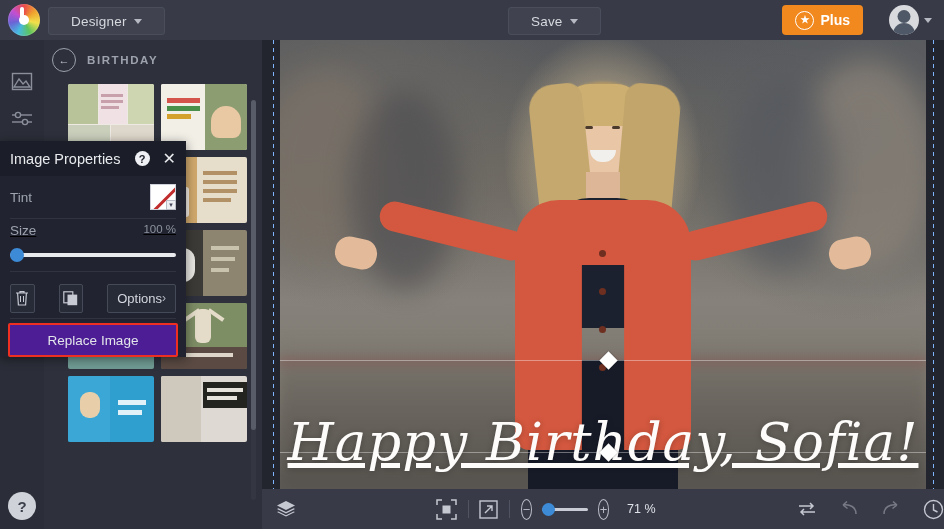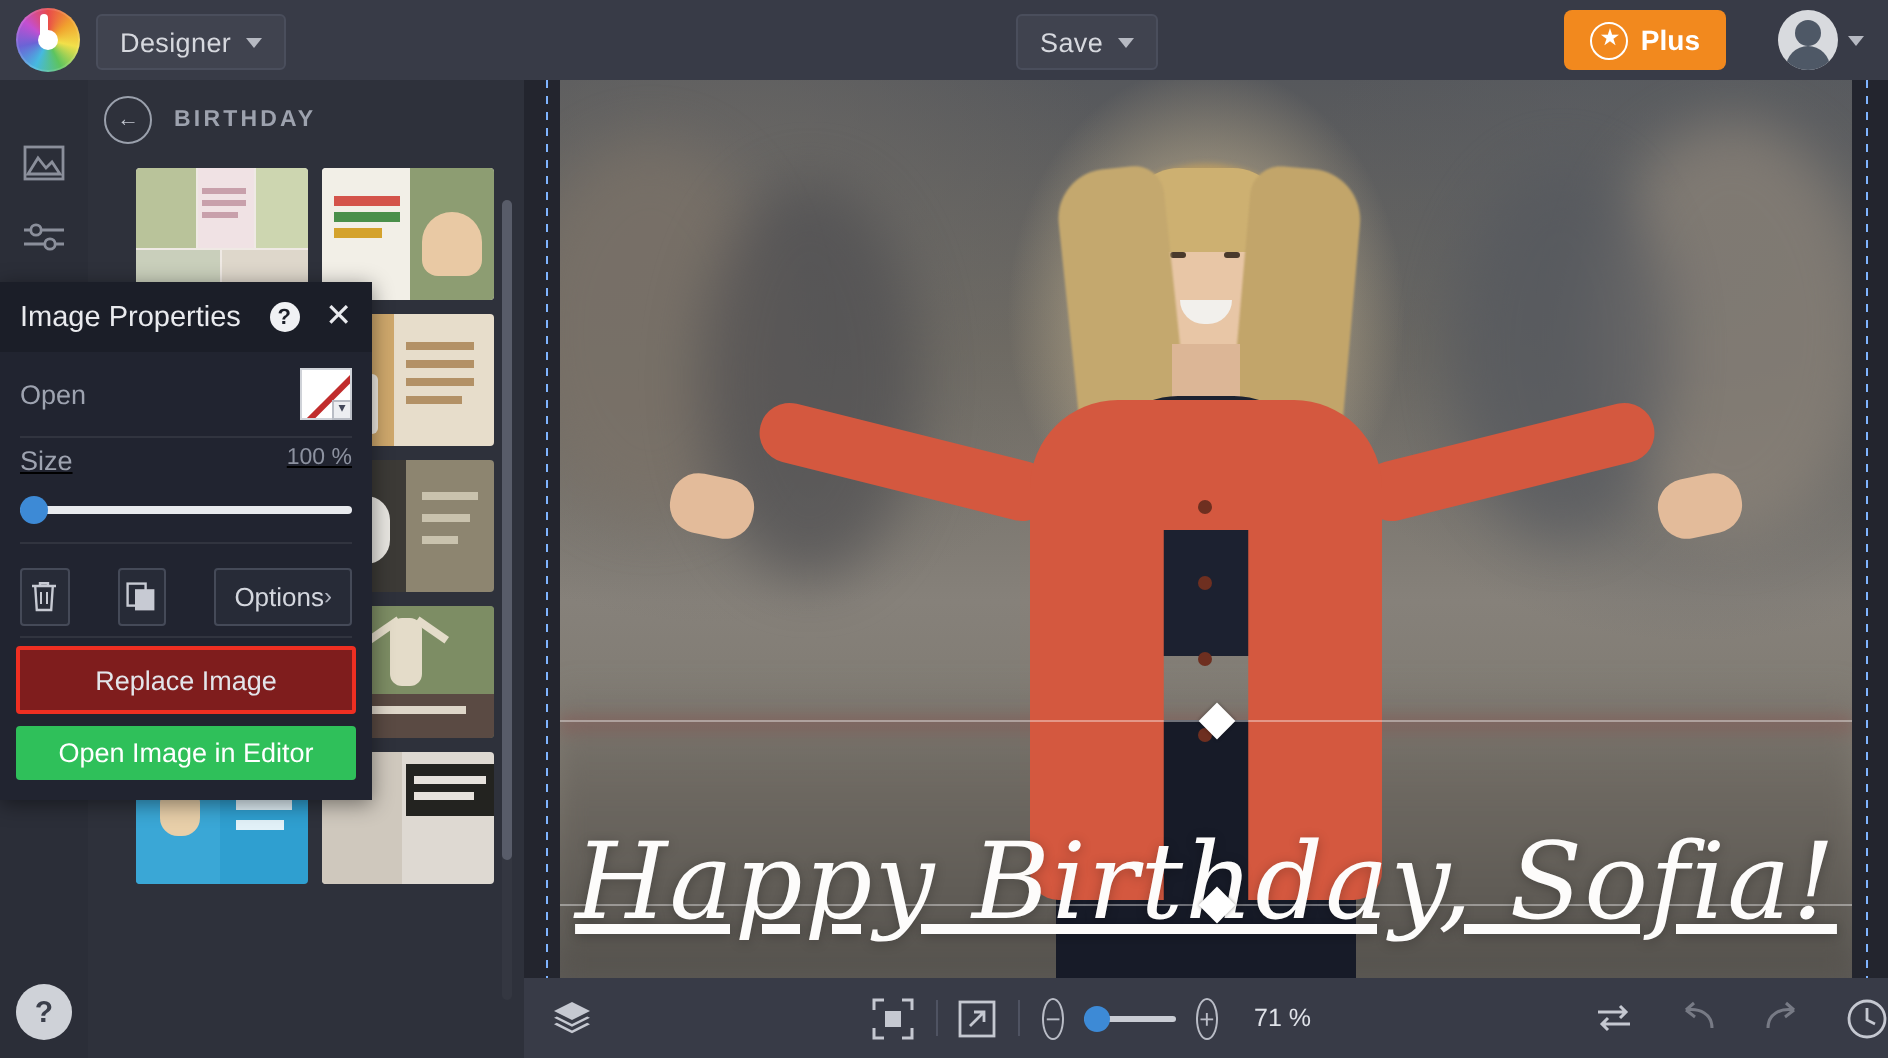--- a/index.html
+++ b/index.html
@@ -27,21 +27,21 @@
   .logo:after{
     content:"";position:absolute;left:11px;top:11px;width:10px;height:10px;
     border-radius:50%;background:#ffffff;
   }
   .logo-stem{
     position:absolute;left:12px;top:3px;width:4px;height:16px;
     background:#ffffff;border-radius:2px;z-index:2;
   }
   .tb-btn{
     display:inline-flex;align-items:center;gap:7px;
-    height:26px;padding:0 11px;border-radius:3px;
+    height:26px;padding:0 22px;border-radius:3px;
     color:#d6d8de;font-size:13.5px;letter-spacing:.2px;
     background:#40434f;
     border:1px solid #4a4e5c;
     cursor:pointer;user-select:none;
   }
   .designer-btn{position:absolute;left:48px;top:7px;}
   .open-btn{position:absolute;left:432px;top:7px;}
   .save-btn{position:absolute;left:508px;top:7px;}
   .chev{
     width:0;height:0;border-left:4px solid transparent;border-right:4px solid transparent;
@@ -303,21 +303,21 @@
     width:30px;height:27px;border:1px solid #454a58;border-radius:2px;background:#272b37;
     display:flex;align-items:center;justify-content:center;color:#c7cad3;cursor:pointer;
   }
   .optbtn{
     flex:1;height:27px;border:1px solid #454a58;border-radius:2px;background:#272b37;
     display:flex;align-items:center;padding:0 9px;color:#d4d7de;font-size:13px;cursor:pointer;
   }
   .opt-arrow{margin-left:auto;color:#b0b4bf;font-size:12px;}
   .replace{
     margin:3px 8px 0 8px;height:30px;border:2px solid #ef2f22;border-radius:2px;
-    background:#7f1d1d;display:flex;align-items:center;justify-content:center;
+    background:#4c1d95;display:flex;align-items:center;justify-content:center;
     color:#e3e5ea;font-size:13.5px;cursor:pointer;
   }
   .openeditor{
     margin:6px 8px 10px 8px;height:27px;background:#2fc05a;border-radius:2px;
     display:flex;align-items:center;justify-content:center;
     color:#ffffff;font-size:13.5px;cursor:pointer;
   }
 
   
   .helpbtn{
@@ -583,21 +583,21 @@
       <div class="qmark">
         <span>?</span>
       </div>
       <div class="xbtn">
         <span>✕</span>
       </div>
     </div>
 
 
     <div class="prow">
-      <div class="plabel">Open</div>
+      <div class="plabel">Tint</div>
       <div class="swatch-wrap">
         <div class="swatch"></div>
         <div class="swatch-chev">▾</div>
       </div>
     </div>
 
     <div class="divider"></div>
 
     <div class="sizerow">
       <div class="plabel">Size</div>
@@ -626,22 +626,19 @@
         <span>Options</span>
         <span class="opt-arrow">›</span>
       </div>
     </div>
 
     <div class="divider" style="margin-top:0;"></div>
 
     <div class="replace">
       <span>Replace Image</span>
     </div>
-    <div class="openeditor">
-      <span>Open Image in Editor</span>
-    </div>
   </div>
 
   <div class="helpbtn">
     <span>?</span>
   </div>
 
 </div>
 
 </body></html>

